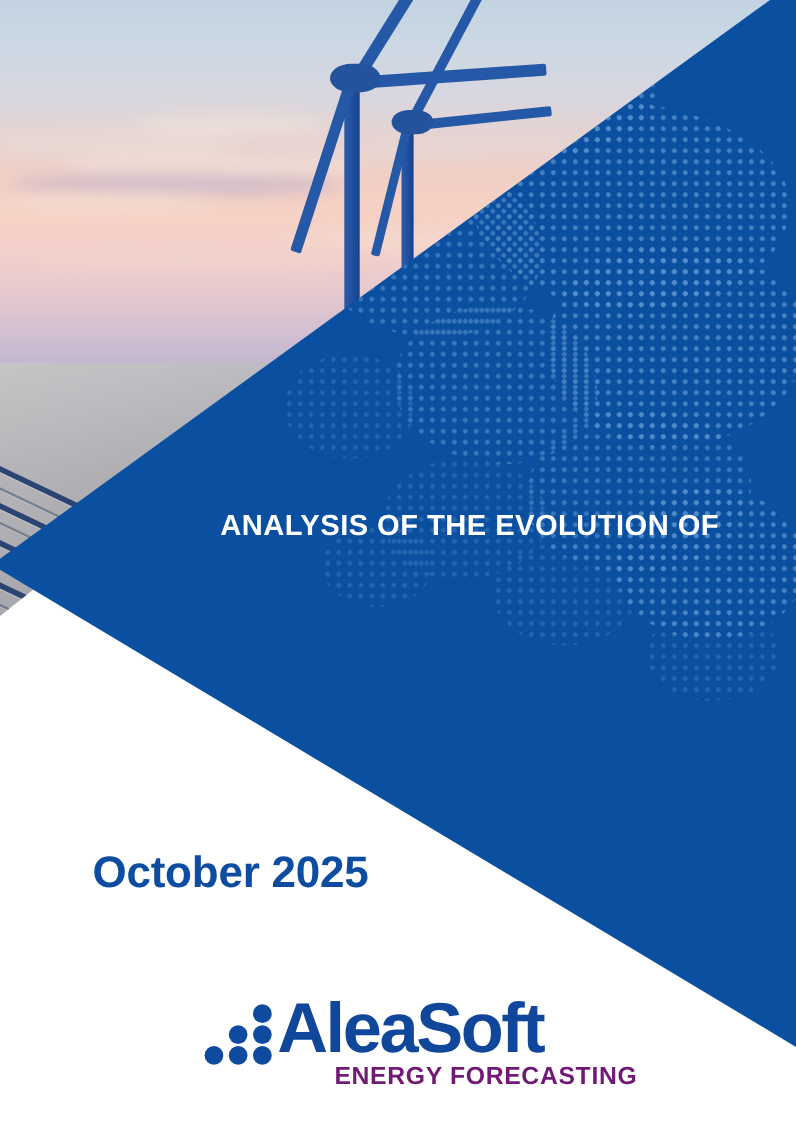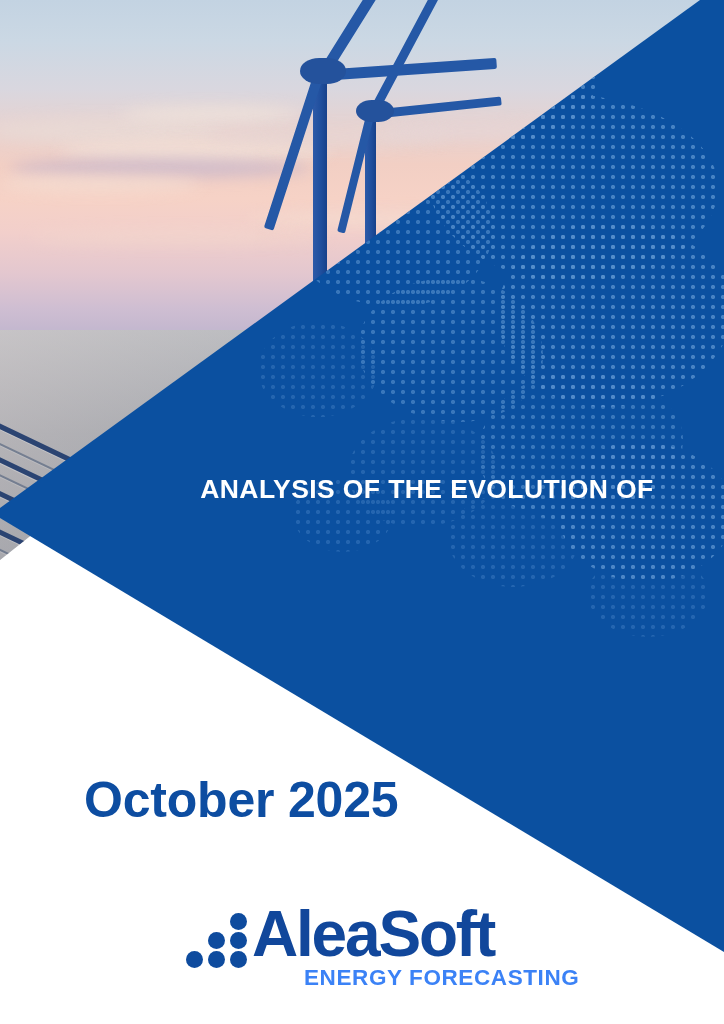--- a/index.html
+++ b/index.html
@@ -122,38 +122,38 @@
     background-size:10px 10px;
     background-position:0 0;
     opacity:.62;
   }
   .dotblob.faint { opacity:.34; }
   .dotblob.strong { opacity:.8; }
 
   
   .title {
     position:absolute;
-    left:142px; top:468px;
+    left:142px; top:456px;
     width:570px;
     text-align:center;
     color:#ffffff;
     font-size:26.5px;
     font-weight:bold;
     letter-spacing:.4px;
     line-height:42px;
     text-transform:uppercase;
   }
   .title-line { display:block; white-space:nowrap; }
 
   
   .date {
     position:absolute;
     left:84px; top:771px;
     color:#0d4da1;
-    font-size:50px;
+    font-size:40px;
     font-weight:bold;
     letter-spacing:-.2px;
   }
 
   
   .logo {
     position:absolute;
     left:186px; top:905px;
     width:360px; height:90px;
   }
@@ -173,21 +173,21 @@
     color:#11479b;
     font-size:64px;
     font-weight:bold;
     letter-spacing:-2.2px;
     line-height:70px;
     white-space:nowrap;
   }
   .logo-sub {
     position:absolute;
     left:118px; top:60px;
-    color:#3b82f6;
+    color:#701a75;
     font-size:22.5px;
     font-weight:bold;
     letter-spacing:.6px;
     white-space:nowrap;
   }
 </style>
 </head>
 <body>
 
 <div id="page">

